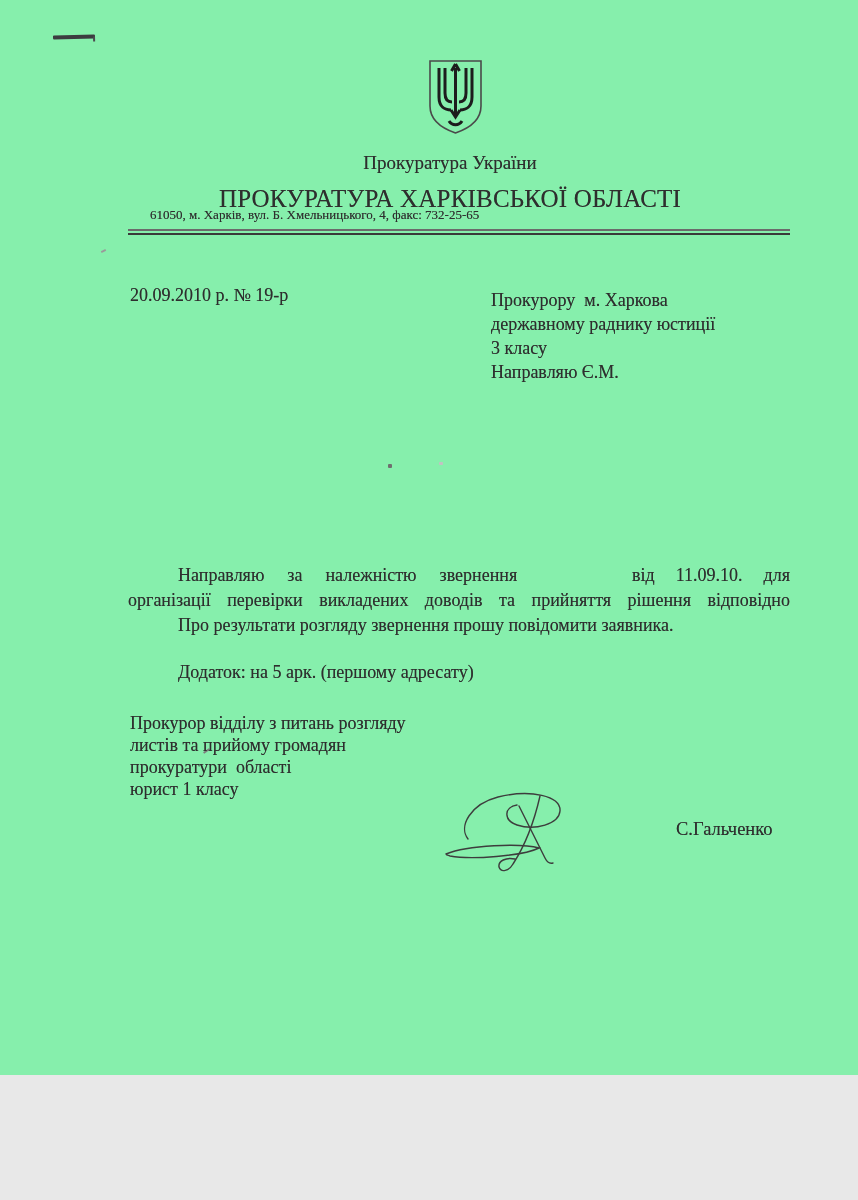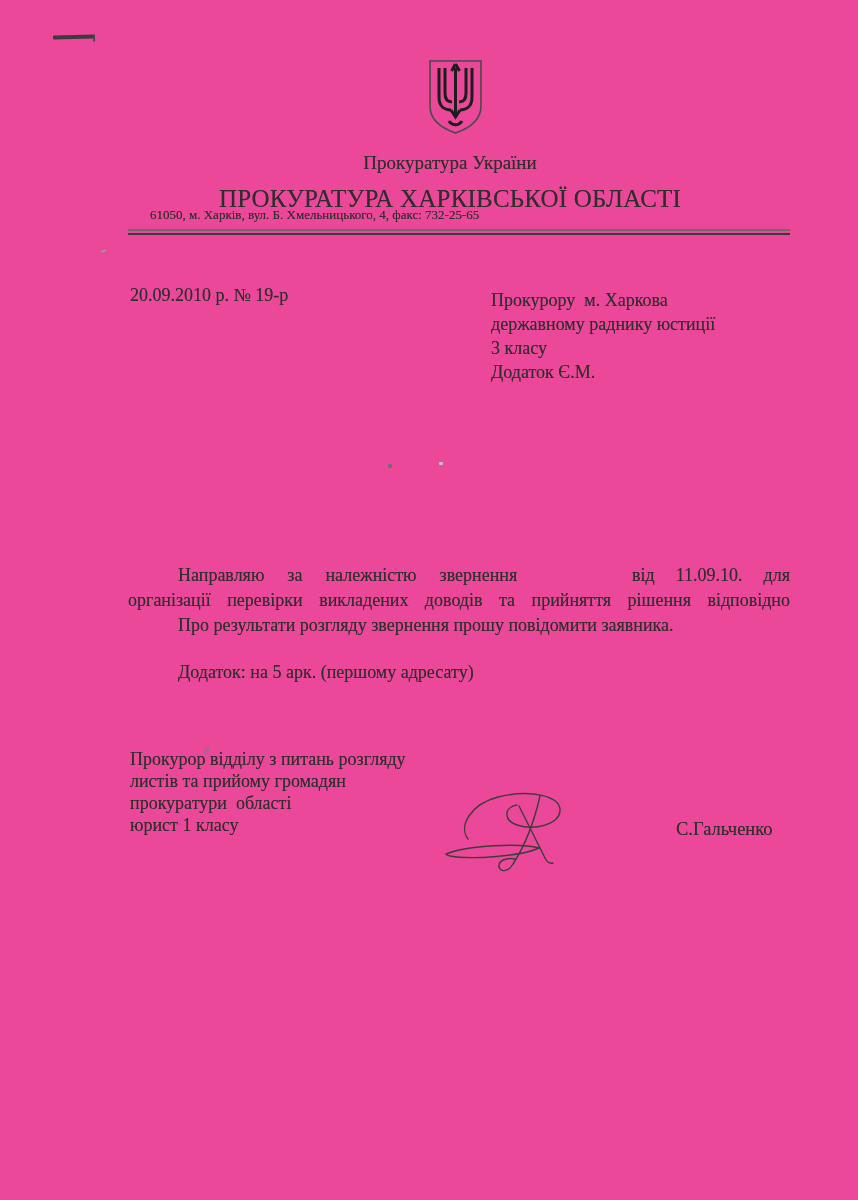--- a/index.html
+++ b/index.html
@@ -1,19 +1,19 @@
 <!DOCTYPE html>
 <html><head>
 <meta charset="utf-8">
 <style>
   html,body{margin:0;padding:0;background:#e8e8e8;}
   .page{
     position:relative;
-    width:858px;height:1200px;
-    background:#ec4899;
+    width:858px;height:1075px;
+    background:#86efac;
     overflow:hidden;
     font-family:"Liberation Serif","DejaVu Serif",serif;
     color:#2e2e2e;
   }
   .t{position:absolute;white-space:pre;text-shadow:0 0 .4px rgba(45,45,45,.55);}
 
   
   .corner-dash{position:absolute;left:53px;top:35px;width:42px;height:3.5px;
     background:#3c3c40;transform:rotate(-1.6deg);border-radius:1px;}
   .corner-dash:after{content:"";position:absolute;right:0;top:2px;width:2px;height:5px;background:#4a4a4e;}
@@ -39,21 +39,21 @@
   .body-block{position:absolute;left:128px;top:563px;width:662px;font-size:18px;line-height:25px;}
   .body-block .bl{white-space:pre;text-shadow:0 0 .4px rgba(45,45,45,.55);}
   .l1{display:flex;justify-content:space-between;}
   .l1 .left{padding-left:50px;word-spacing:7px;}
   .l1 .right{word-spacing:6px;}
   .l2{text-align:justify;text-align-last:justify;word-spacing:2px;}
   .p2{padding-left:50px;}
   .gap{height:22px;}
   .attach{padding-left:50px;}
 
-  .sig-block{position:absolute;left:130px;top:748px;font-size:18px;line-height:22px;}
+  .sig-block{position:absolute;left:130px;top:712px;font-size:18px;line-height:22px;}
   .sig-block div{white-space:pre;text-shadow:0 0 .4px rgba(45,45,45,.55);}
   .signature-svg{position:absolute;left:443px;top:784px;}
   .sig-name{left:676px;top:819px;font-size:18.5px;}
 </style>
 </head>
 <body>
 
 <div class="page">
 
   <div class="corner-dash"></div>
@@ -78,21 +78,21 @@
     <div class="rule"></div>
   </div>
 
   <div class="ref-tick"></div>
   <div class="t ref-line">20.09.2010 р. № 19-р</div>
 
   <div class="addressee">
     <div>Прокурору  м. Харкова</div>
     <div>державному раднику юстиції</div>
     <div>3 класу</div>
-    <div>Додаток Є.М.</div>
+    <div>Направляю Є.М.</div>
   </div>
 
   <div class="speck s1"></div>
   <div class="speck s2"></div>
 
   <div class="body-block">
     <div class="bl l1">
       <span class="left">Направляю  за  належністю  звернення</span>
       <span class="right">від  11.09.10.  для</span>
     </div>

